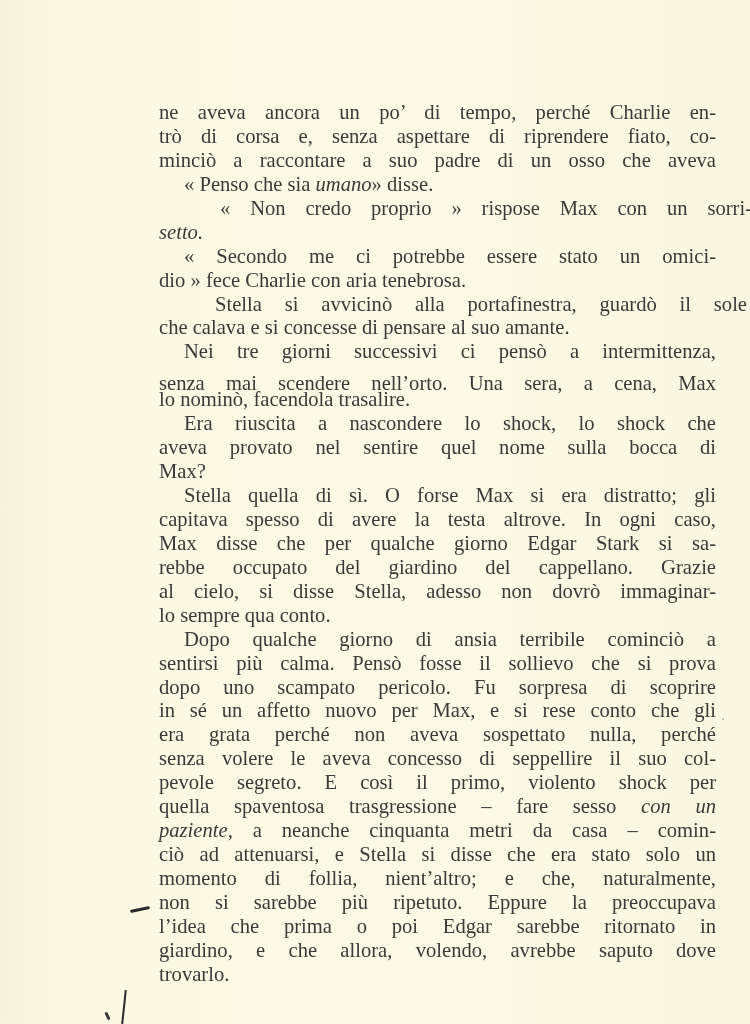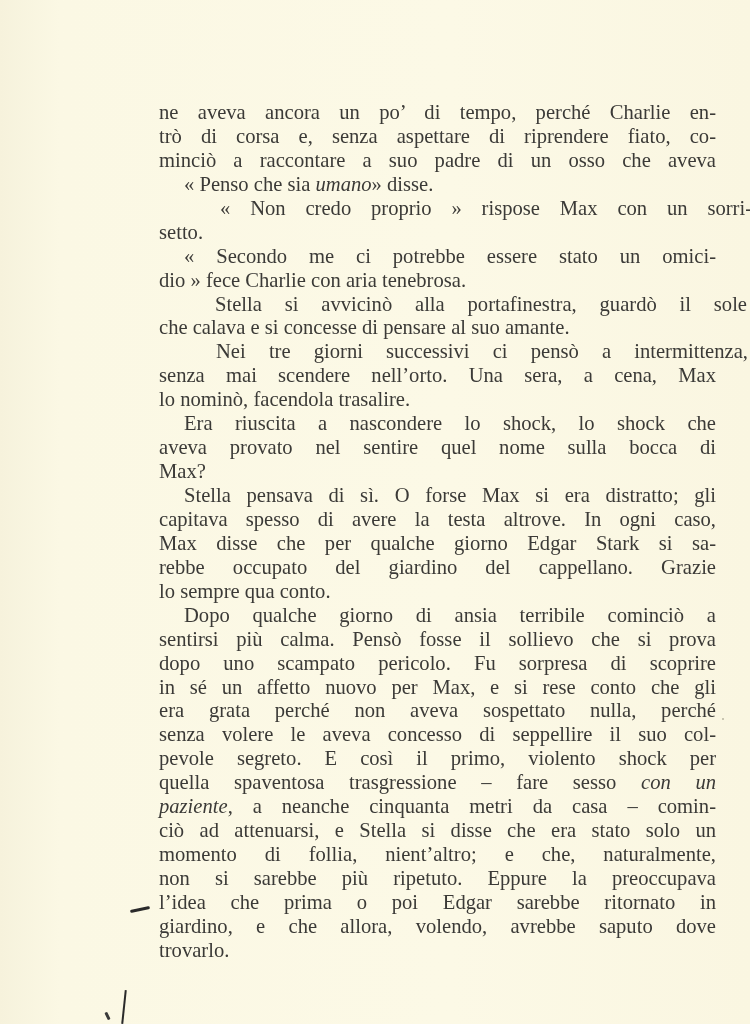--- a/index.html
+++ b/index.html
@@ -94,35 +94,36 @@
 </head>
 <body>
 
 <div class="page">
   <div class="text-block" id="text-block">
       <span class="line"><span class="j" style="text-align-last: justify;">ne aveva ancora un po’ di tempo, perché Charlie en-</span></span>
       <span class="line"><span class="j" style="text-align-last: justify;">trò di corsa e, senza aspettare di riprendere fiato, co-</span></span>
       <span class="line"><span class="j" style="text-align-last: justify;">minciò a raccontare a suo padre di un osso che aveva</span></span>
       <span class="line indent last"><span class="j" style="text-align-last: left; width: calc(100%);"><span>« Penso che sia </span><em>umano</em><span>» disse.</span></span></span>
       <span class="line indent"><span class="j" style="text-align-last: justify; width: calc(100%); margin-left: 36px;">« Non credo proprio » rispose Max con un sorri-</span></span>
-      <span class="line last"><span class="j" style="text-align-last: left;">setto.</span></span>
+      <span class="line last"><span class="j" style="text-align-last: left; font-style: italic;">setto.</span></span>
       <span class="line indent"><span class="j" style="text-align-last: justify; width: calc(100%);">« Secondo me ci potrebbe essere stato un omici-</span></span>
       <span class="line last"><span class="j" style="text-align-last: left;">dio » fece Charlie con aria tenebrosa.</span></span>
       <span class="line indent"><span class="j" style="text-align-last: justify; width: calc(100%); margin-left: 31px;">Stella si avvicinò alla portafinestra, guardò il sole</span></span>
       <span class="line last"><span class="j" style="text-align-last: left;">che calava e si concesse di pensare al suo amante.</span></span>
-      <span class="line indent"><span class="j" style="text-align-last: justify; width: calc(100%); margin-left: 32px;">Nei tre giorni successivi ci pensò a intermittenza,</span></span>
-      <span class="line"><span class="j" style="text-align-last: justify;">senza mai scendere nell’orto. Una sera, a cena, Max</span></span>
+      <span class="line indent"><span class="j" style="text-align-last: justify; width: calc(100%);">Nei tre giorni successivi ci pensò a intermittenza,</span></span>
+      <span class="line"><span class="j" style="text-align-last: justify; margin-top: 8px;">senza mai scendere nell’orto. Una sera, a cena, Max</span></span>
       <span class="line last"><span class="j" style="text-align-last: left;">lo nominò, facendola trasalire.</span></span>
       <span class="line indent"><span class="j" style="text-align-last: justify; width: calc(100%);">Era riuscita a nascondere lo shock, lo shock che</span></span>
       <span class="line"><span class="j" style="text-align-last: justify;">aveva provato nel sentire quel nome sulla bocca di</span></span>
       <span class="line last"><span class="j" style="text-align-last: left;">Max?</span></span>
-      <span class="line indent"><span class="j" style="text-align-last: justify; width: calc(100%);">Stella pensava di sì. O forse Max si era distratto; gli</span></span>
+      <span class="line indent"><span class="j" style="text-align-last: justify; width: calc(100%);">Stella quella di sì. O forse Max si era distratto; gli</span></span>
       <span class="line"><span class="j" style="text-align-last: justify;">capitava spesso di avere la testa altrove. In ogni caso,</span></span>
       <span class="line"><span class="j" style="text-align-last: justify;">Max disse che per qualche giorno Edgar Stark si sa-</span></span>
       <span class="line"><span class="j" style="text-align-last: justify;">rebbe occupato del giardino del cappellano. Grazie</span></span>
+      <span class="line"><span class="j" style="text-align-last: justify;">al cielo, si disse Stella, adesso non dovrò immaginar-</span></span>
       <span class="line last"><span class="j" style="text-align-last: left;">lo sempre qua conto.</span></span>
       <span class="line indent"><span class="j" style="text-align-last: justify; width: calc(100%);">Dopo qualche giorno di ansia terribile cominciò a</span></span>
       <span class="line"><span class="j" style="text-align-last: justify;">sentirsi più calma. Pensò fosse il sollievo che si prova</span></span>
       <span class="line"><span class="j" style="text-align-last: justify;">dopo uno scampato pericolo. Fu sorpresa di scoprire</span></span>
       <span class="line"><span class="j" style="text-align-last: justify;">in sé un affetto nuovo per Max, e si rese conto che gli</span></span>
       <span class="line"><span class="j" style="text-align-last: justify;">era grata perché non aveva sospettato nulla, perché</span></span>
       <span class="line"><span class="j" style="text-align-last: justify;">senza volere le aveva concesso di seppellire il suo col-</span></span>
       <span class="line"><span class="j" style="text-align-last: justify;">pevole segreto. E così il primo, violento shock per</span></span>
       <span class="line"><span class="j" style="text-align-last: justify;"><span>quella spaventosa trasgressione – fare sesso </span><em>con un</em></span></span>
       <span class="line"><span class="j" style="text-align-last: justify;"><em>paziente</em><span>, a neanche cinquanta metri da casa – comin-</span></span></span>

